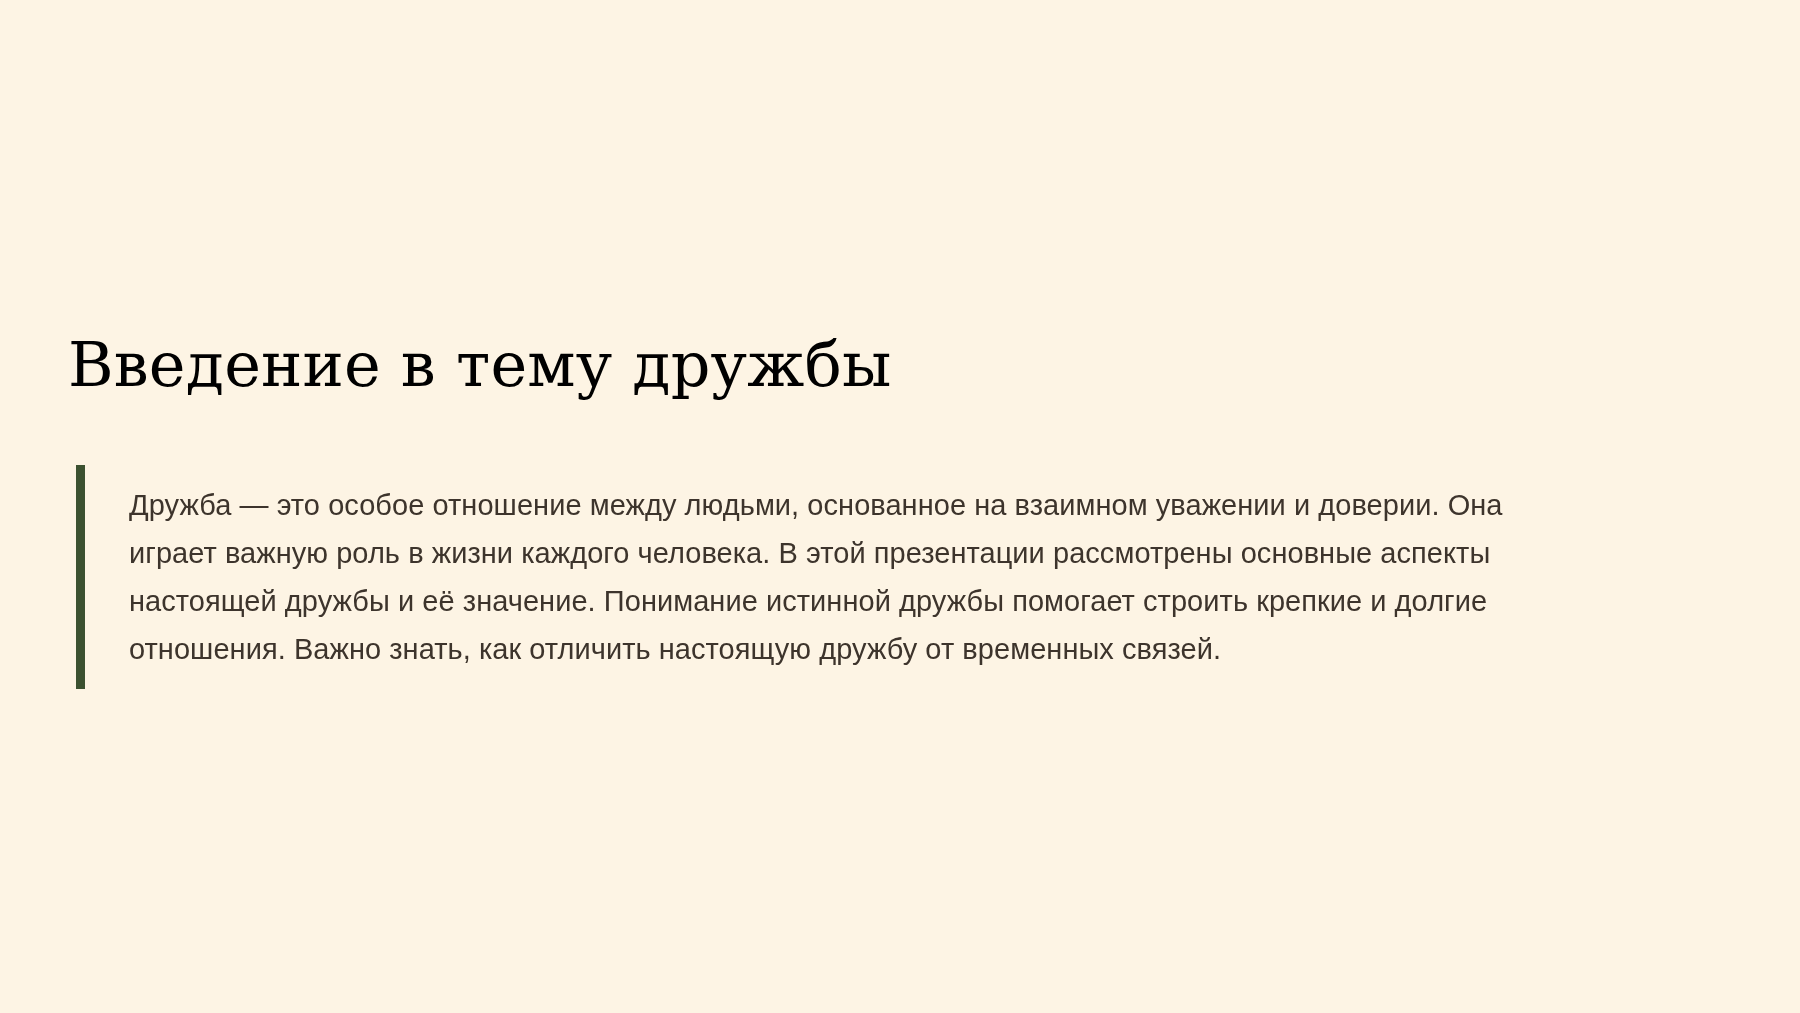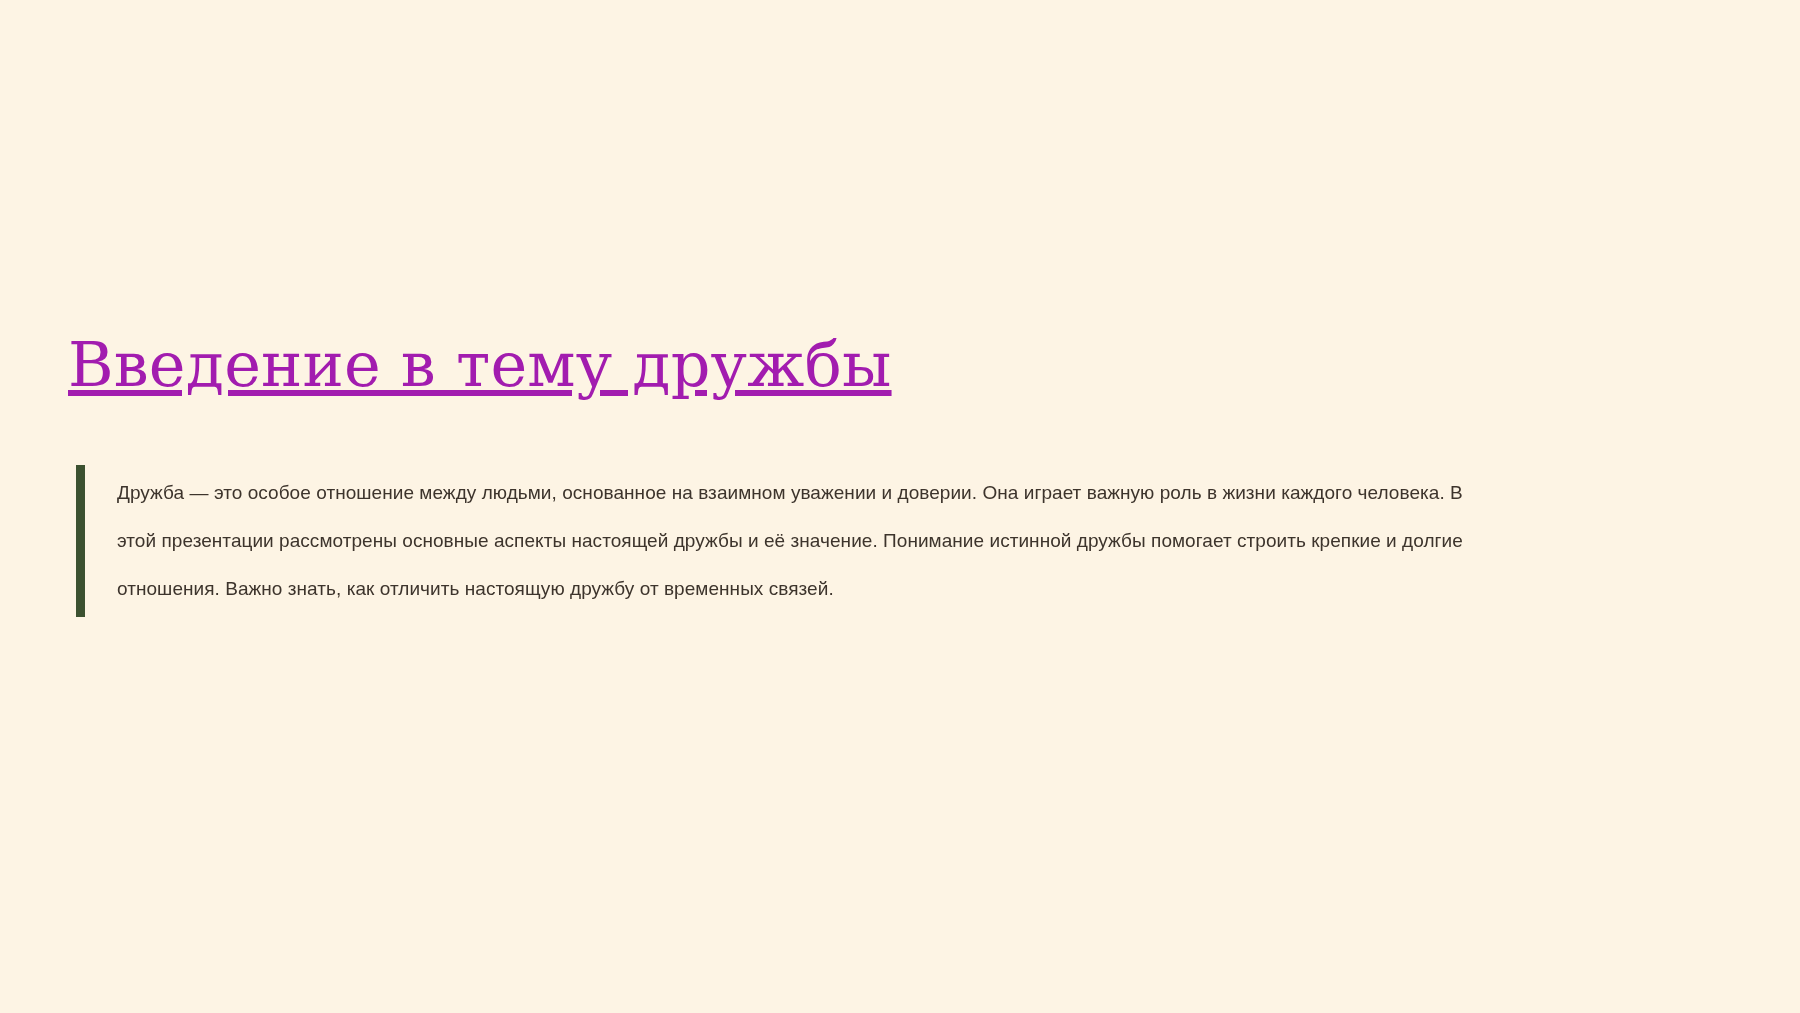--- a/index.html
+++ b/index.html
@@ -29,23 +29,22 @@
     position: absolute;
     left: 68px;
     top: 330px;
     width: 1650px;
     margin: 0;
     font-family: "DejaVu Serif", "Liberation Serif", serif;
     font-weight: 400;
     font-size: 62px;
     line-height: 1.12;
     letter-spacing: 0.2px;
-    color: #a21caf;
+    color: #000000;
     white-space: nowrap;
-    text-decoration: underline;
   }
 
   
   .body-block {
     position: absolute;
     left: 76px;
     top: 465px;
     width: 1620px;
     display: flex;
     align-items: stretch;
@@ -57,24 +56,24 @@
     background: #3c5130;
     border-radius: 0;
   }
 
   .body-text-wrap {
     flex: 1 1 auto;
     padding-left: 28px;
   }
 
   .body-text {
-    margin: 4px;
+    margin: 16px;
     font-family: "Liberation Sans", sans-serif;
     font-weight: 400;
-    font-size: 19px;
+    font-size: 29px;
     line-height: 48px;
     color: #3d342c;
     letter-spacing: 0.05px;
     text-align: left;
     max-width: 1390px;
   }
 </style>
 </head>
 <body>
 

